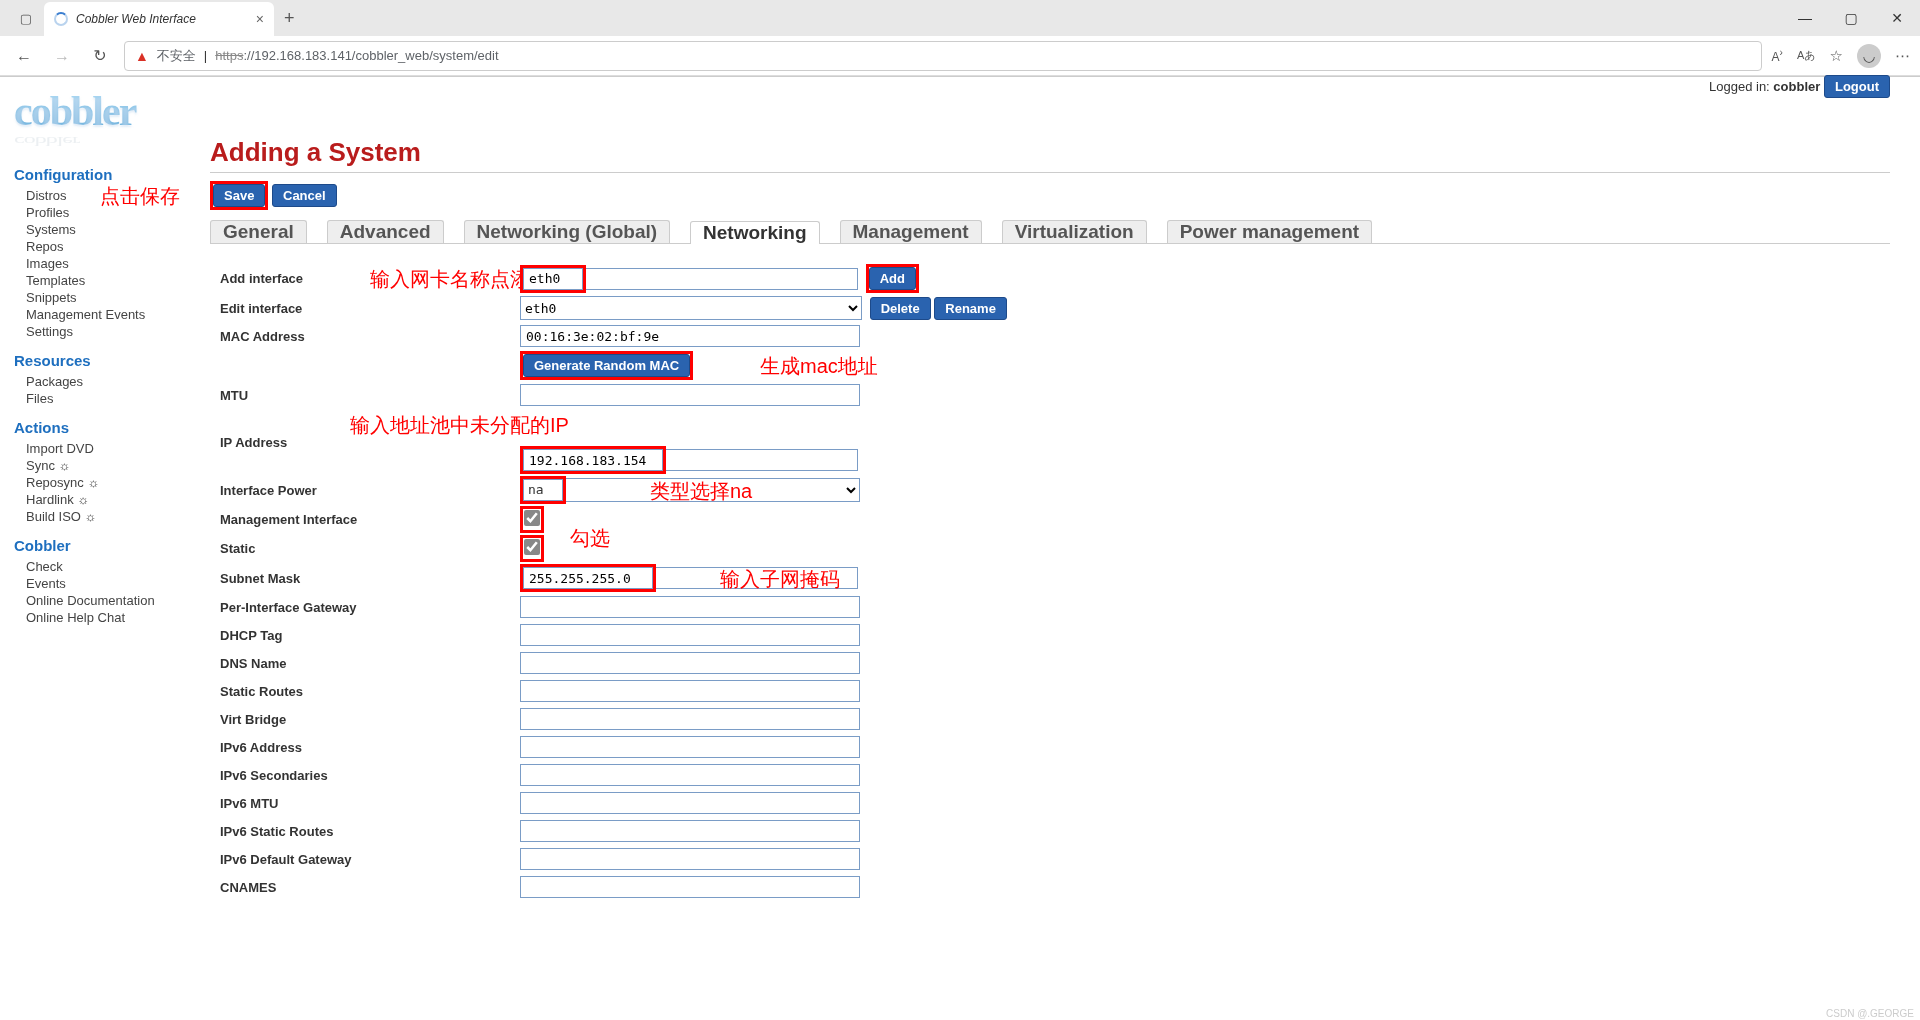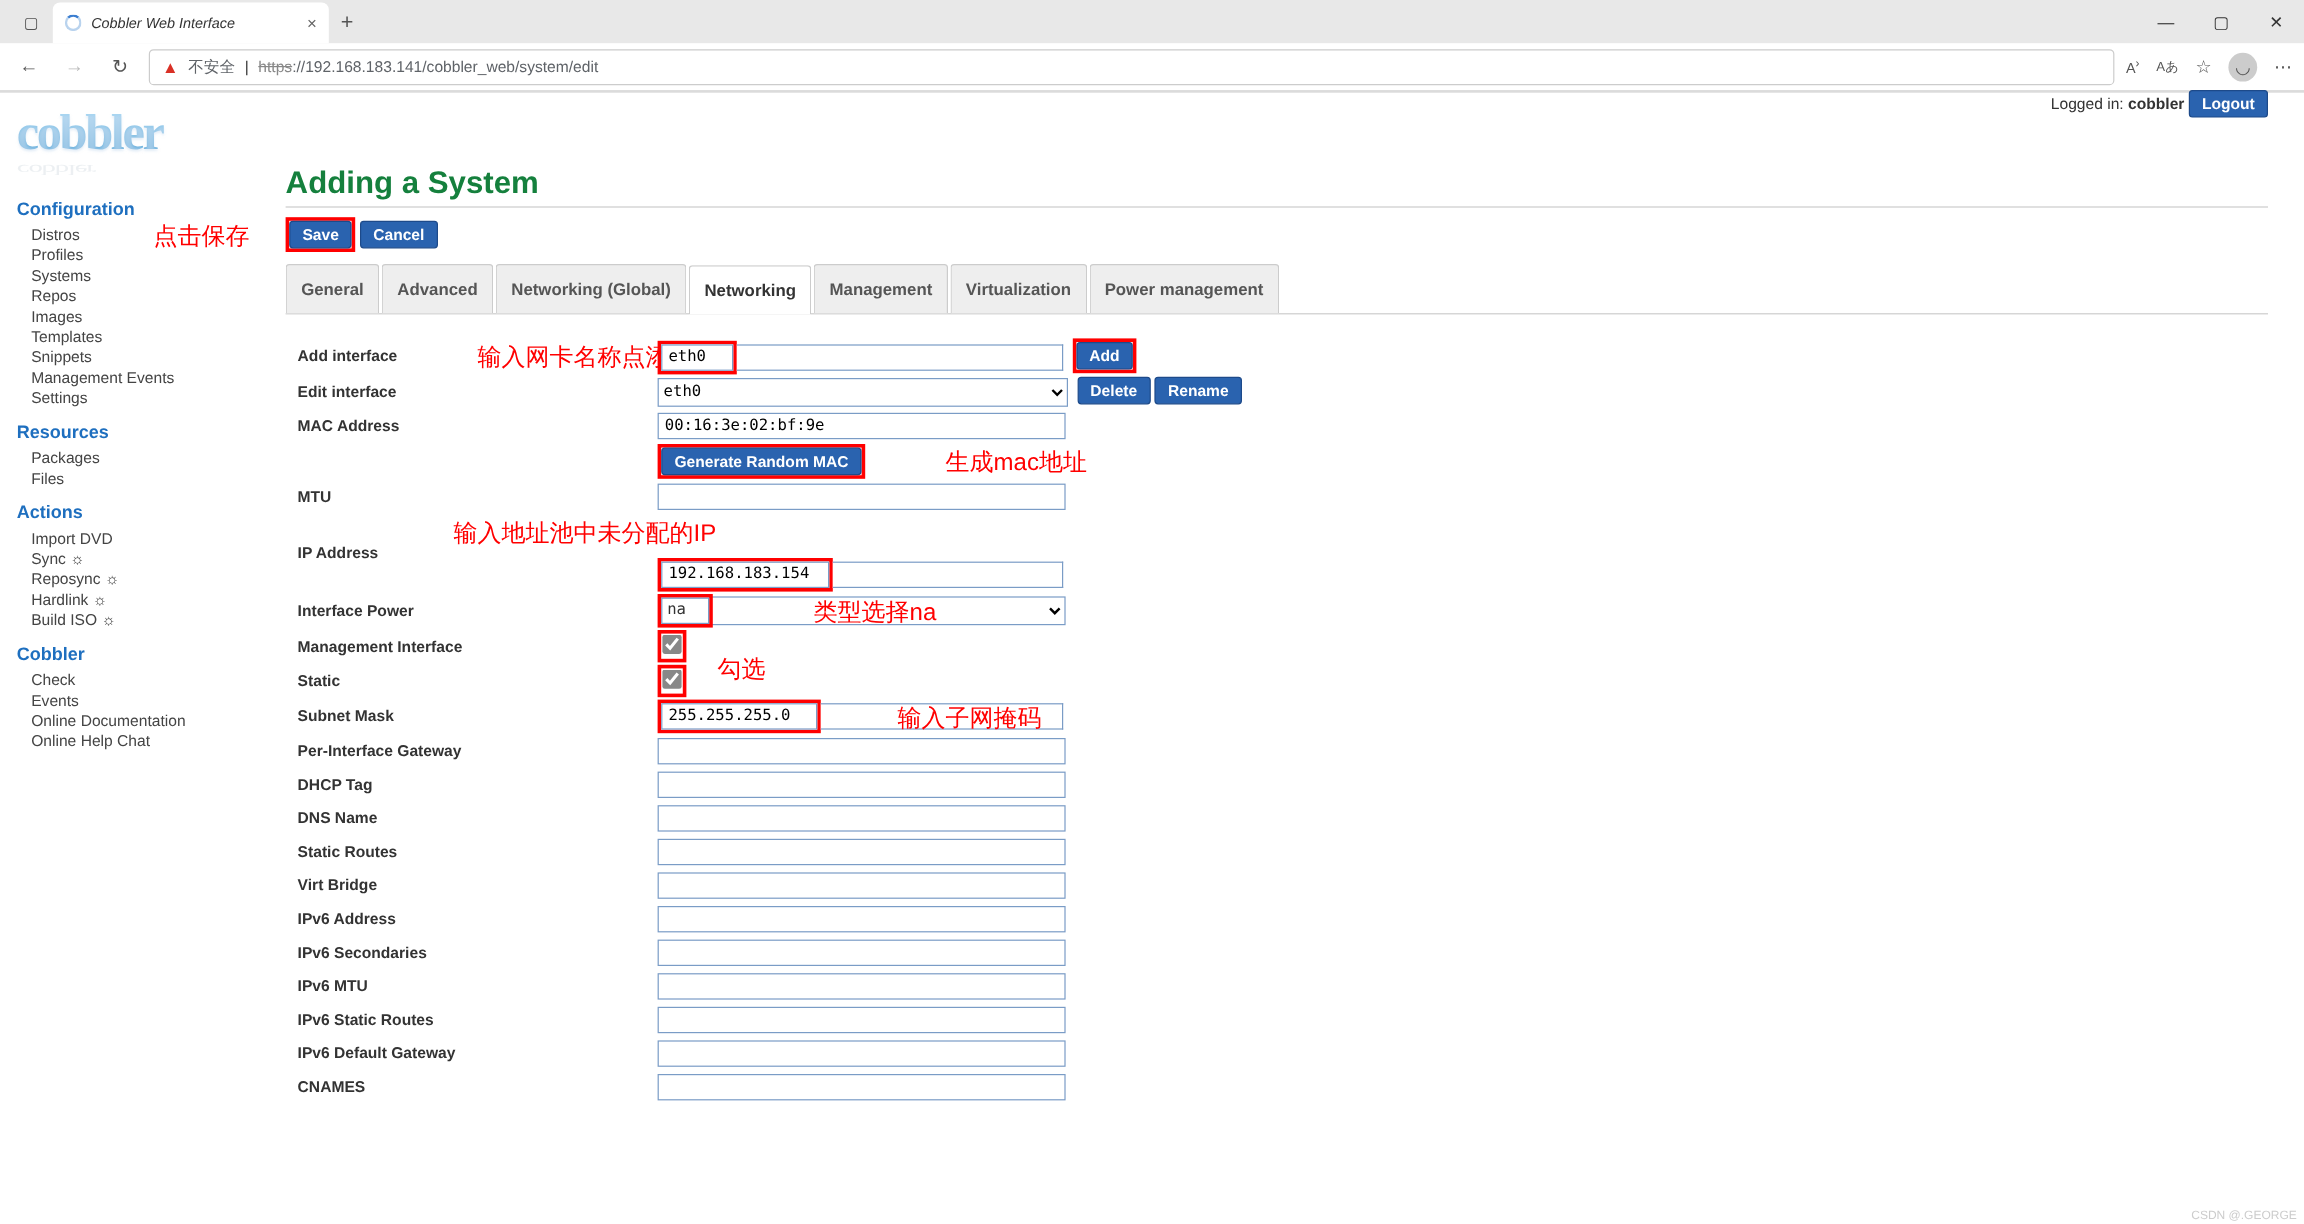--- a/index.html
+++ b/index.html
@@ -23,37 +23,37 @@
 .url-box { flex: 1; border: 1px solid #ccc; border-radius: 4px; height: 30px; display: flex; align-items: center; padding: 0 10px; gap: 8px; font-size: 13px; }
 .warn-icon { color: #d93025; font-size: 14px; }
 .insecure-label { color: #5f6368; }
 .url-text { color: #5f6368; }
 .url-text .strike { text-decoration: line-through; color: #888; }
 .toolbar-icons { display: flex; gap: 14px; align-items: center; color: #555; }
 .toolbar-icons span { cursor: pointer; font-size: 15px; }
 .avatar { width: 24px; height: 24px; border-radius: 50%; background: #ccc; display: flex; align-items: center; justify-content: center; font-size: 13px; }
 
 
-.page { display: flex; height: calc(100vh - 76px); position: relative; gap: 28px; }
+.page { display: flex; height: calc(100vh - 76px); position: relative; }
 .sidebar { width: 210px; padding: 10px 0 0 14px; }
 .logo { font-family: Georgia, serif; font-size: 42px; font-weight: bold; background: linear-gradient(#b7dff7,#5fa9d8); -webkit-background-clip: text; background-clip: text; color: transparent; letter-spacing: -2px; text-shadow: 0 2px 2px rgba(200,220,240,0.5); margin-bottom: 10px;}
 .logo-shadow { font-family: Georgia, serif; font-size: 24px; color: #e0e6ea; letter-spacing: -1px; transform: scaleY(-0.5); opacity: 0.6; margin-top: -18px; margin-bottom: 10px;}
 .nav-section-title { color: #1e6fbf; font-weight: bold; font-size: 15px; margin: 12px 0 4px 0; }
 .nav-item { color: #444; font-size: 13px; padding: 1px 0 1px 12px; display: block; cursor: pointer; }
 
 .main { flex: 1; padding: 10px 30px 0 0; position: relative; }
 .topright { text-align: right; font-size: 13px; position: absolute; right: 30px; top: -2px; }
 .topright .username { font-weight: bold; }
 .btn { display: inline-block; background: #2a63af; color: #fff; border: 1px solid #1d4a8a; border-radius: 3px; padding: 3px 10px; font-weight: bold; font-size: 13px; cursor: pointer; }
-.page-title { color: #15803d; font-size: 26px; font-weight: bold; margin-top: 50px; }
+.page-title { color: #b91c1c; font-size: 26px; font-weight: bold; margin-top: 50px; }
 .hr { border-top: 1px solid #ccc; margin: 4px 0 8px 0; }
 
 .action-buttons { margin-bottom: 10px; }
 .tabs { display: flex; border-bottom: 1px solid #ccc; }
-.tab-item { padding: 12px 12px; border: 1px solid #ccc; border-bottom: none; background: #eee; color: #555; font-size: 14px; font-weight: bold; cursor: pointer; margin-right: 2px; border-radius: 3px 3px 0 0;}
+.tab-item { padding: 0 12px; border: 1px solid #ccc; border-bottom: none; background: #eee; color: #555; font-size: 19px; font-weight: bold; cursor: pointer; margin-right: 20px; border-radius: 3px 3px 0 0;}
 .tab-item.active { background: #fff; color: #333; position: relative; top: 1px; }
 
 .form-area { padding: 20px 10px; }
 .form-row { display: flex; align-items: center; min-height: 26px; margin-bottom: 2px; }
 .form-label { width: 300px; font-weight: bold; font-size: 13px; padding-left: 0;}
 .form-input-wrap { position: relative; }
 input[type=text].fld { width: 340px; height: 22px; border: 1px solid #7a9cc6; padding: 0 5px; font-family: monospace; font-size: 13px; }
 select.fld { width: 342px; height: 24px; border: 1px solid #7a9cc6; font-family: monospace; font-size: 13px; background: #fff; }
 input[type=checkbox].chk { width: 16px; height: 16px; accent-color: #888;}
 .hl-red-box { border: 3px solid #ff0000; display:inline-block; padding: 0;}

